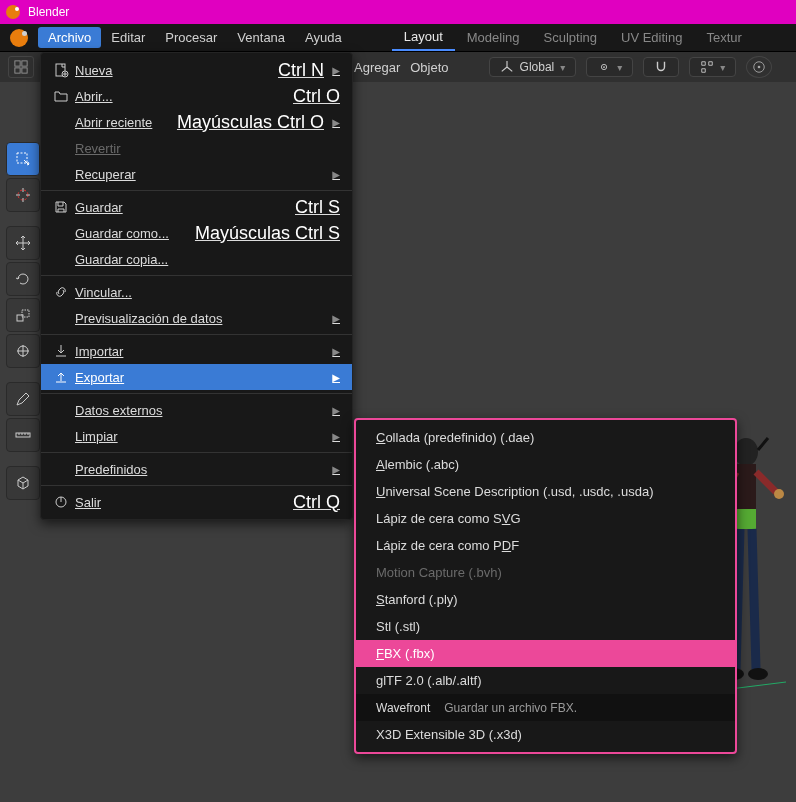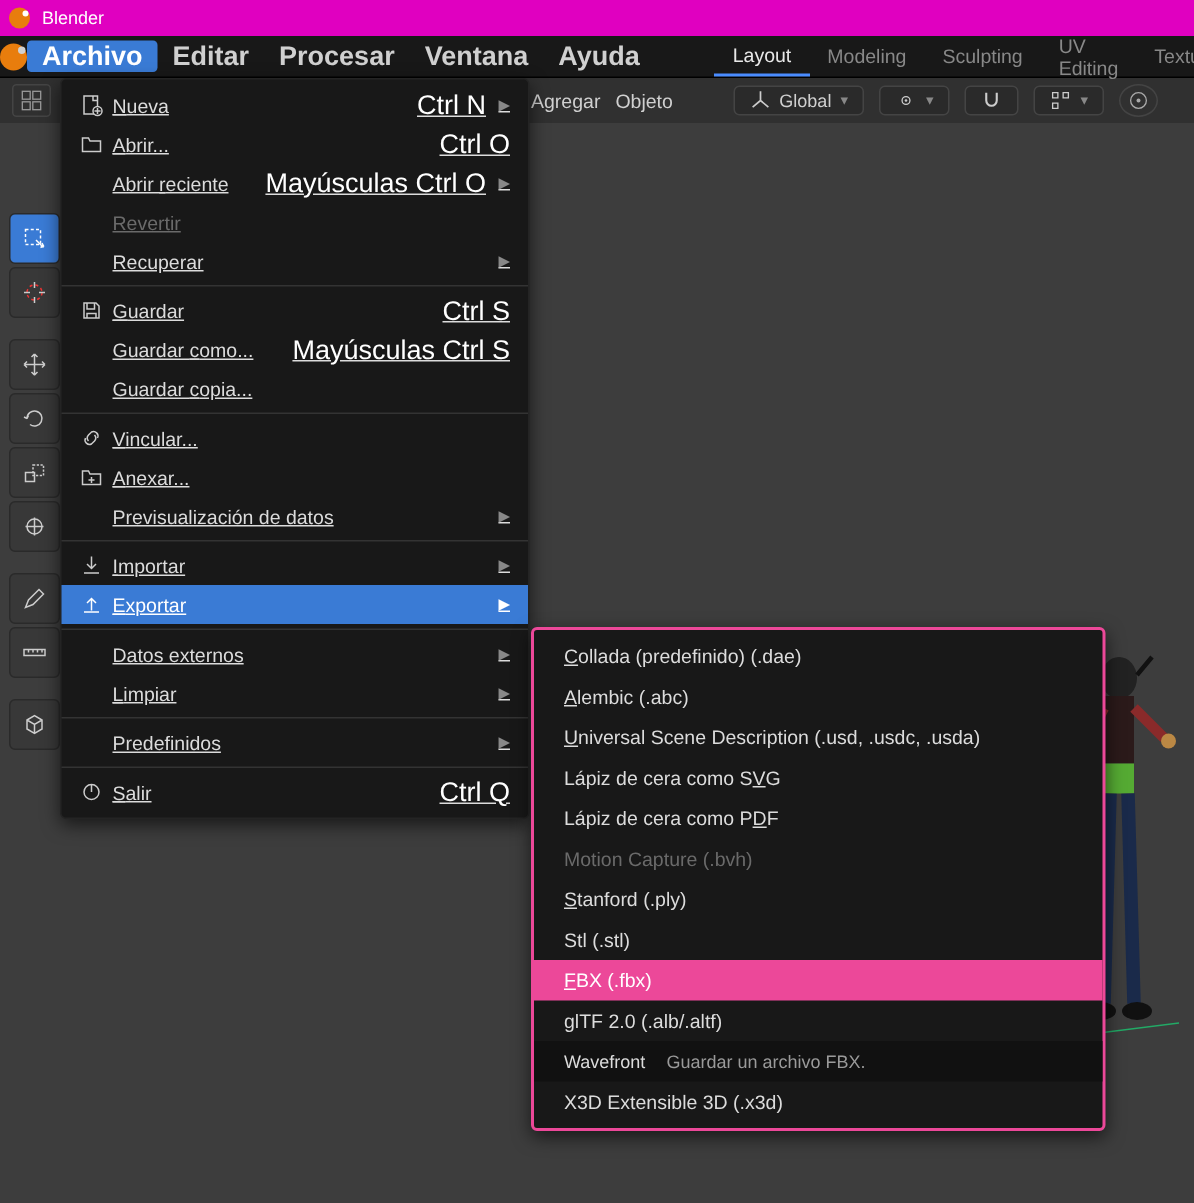--- a/index.html
+++ b/index.html
@@ -7,21 +7,21 @@
 
 .titlebar { height: 24px; background: #e000c0; display: flex; align-items: center; padding: 0 6px; gap: 8px; }
 .titlebar-logo { width: 14px; height: 14px; background: #e87d0d; border-radius: 50%; position: relative; }
 .titlebar-logo::after { content:""; position:absolute; width:4px; height:4px; background:#fff; border-radius:50%; top:2px; right:1px; }
 .titlebar-text { color: #fff; font-size: 12px; }
 
 .topbar { height: 28px; background: #181818; display: flex; align-items: stretch; border-bottom: 1px solid #000; }
 .app-logo { width: 38px; display:flex; align-items:center; justify-content:center; }
 .app-logo-inner { width: 18px; height: 18px; background: #e87d0d; border-radius: 50%; position:relative; }
 .app-logo-inner::after { content:""; position:absolute; width:5px; height:5px; background:#d0d0d0; border-radius:50%; top:2px; right:1px; }
-.menu-item { color: #d0d0d0; font-size: 18px; padding: 0 10px; display: flex; align-items: center; cursor: pointer; font-weight: bold; }
+.menu-item { color: #d0d0d0; font-size: 13px; padding: 0 10px; display: flex; align-items: center; cursor: pointer; }
 .menu-item.active { background: #3a7bd5; color: #fff; border-radius: 3px; margin: 3px 0; }
 .tab-group { display: flex; align-items: stretch; margin-left: 40px; }
 .tab { color: #888; font-size: 13px; padding: 0 12px; display:flex; align-items:center; cursor:pointer; }
 .tab.active { color: #e8e8e8; border-bottom: 2px solid #4a8cff; }
 
 .secbar { height: 30px; background: #303030; display:flex; align-items:center; padding:0 8px; gap:10px; }
 .sec-icon-box { width:26px; height:22px; border:1px solid #444; border-radius:3px; display:flex; align-items:center; justify-content:center; color:#aaa; font-size:13px; }
 .sec-label { color:#d0d0d0; font-size:13px; }
 .pill { background:#2a2a2a; border:1px solid #444; border-radius:4px; padding:2px 10px; display:flex; align-items:center; gap:6px; color:#d0d0d0; font-size:12px; }
 .chev { color:#888; font-size:10px; }
@@ -262,29 +262,20 @@
     <div class="dd-sep"></div>
     <div class="dd-item">
       <span class="dd-icon">
         <svg class="ico" viewBox="0 0 16 16">
           <path d="M6 10a3 3 0 0 1 0-4l2-2a3 3 0 0 1 4 4 M10 6a3 3 0 0 1 0 4l-2 2a3 3 0 0 1-4-4" fill="none" stroke="#ccc"></path>
         </svg>
       </span>
       <span class="dd-label"><span><u>V</u>incular...</span></span>
     </div>
     <div class="dd-item">
-      <span class="dd-icon">
-        <svg class="ico" viewBox="0 0 16 16">
-          <path d="M2 4h4l1 2h7v7H2z" fill="none" stroke="#ccc"></path>
-          <path d="M8 8v4M6 10h4" stroke="#ccc"></path>
-        </svg>
-      </span>
-      <span class="dd-label"><span><u>A</u>nexar...</span></span>
-    </div>
-    <div class="dd-item">
       <span class="dd-icon"></span>
       <span class="dd-label">Previsualización de datos</span>
       <span class="dd-arrow">▶</span>
     </div>
     <div class="dd-sep"></div>
     <div class="dd-item">
       <span class="dd-icon">
         <svg class="ico" viewBox="0 0 16 16">
           <path d="M8 2v8M5 7l3 3 3-3M3 13h10" stroke="#ccc" fill="none"></path>
         </svg>

